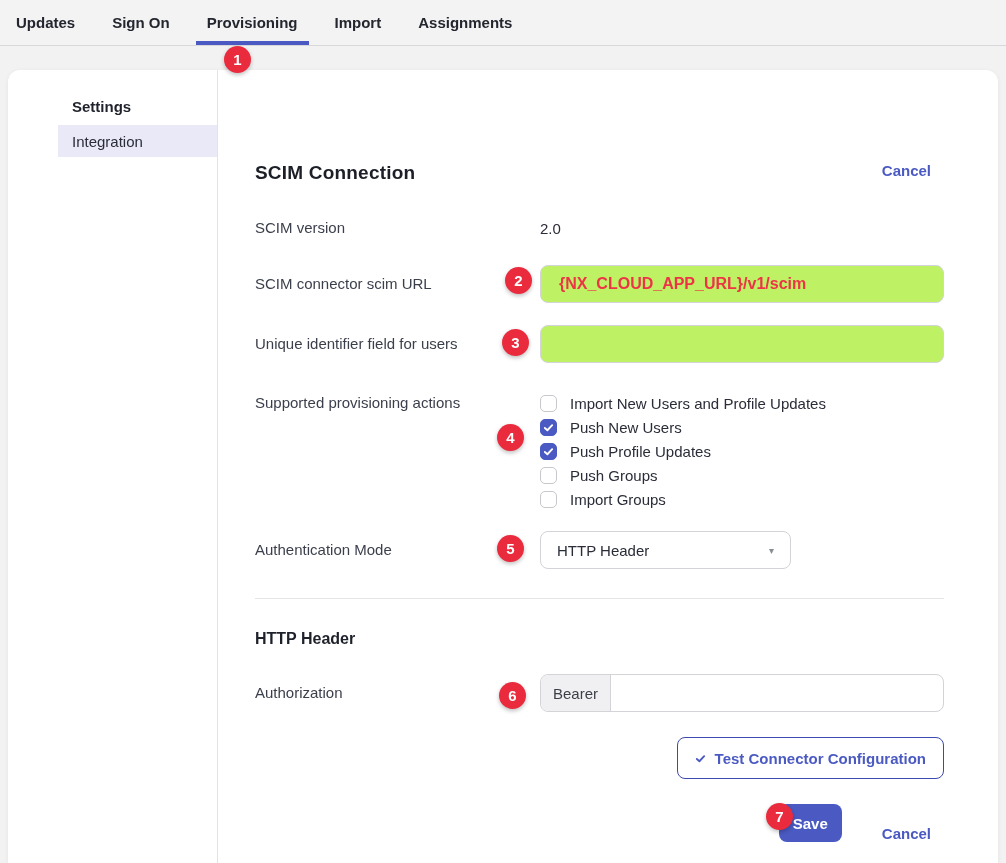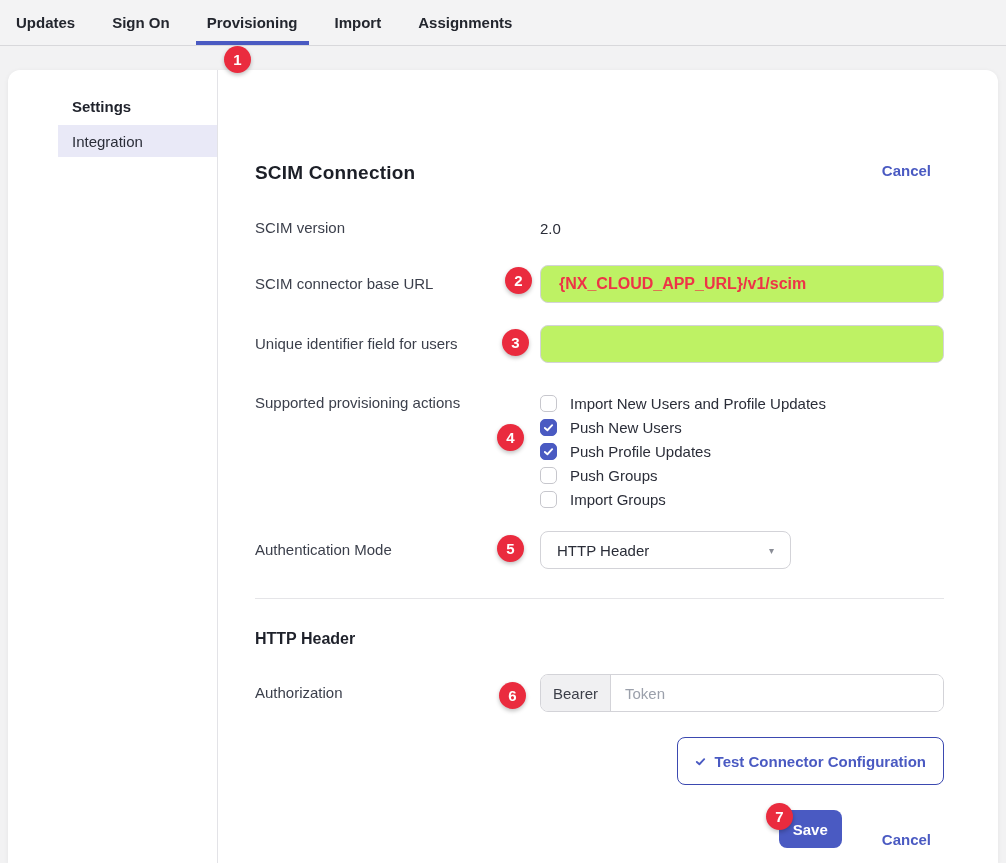--- a/index.html
+++ b/index.html
@@ -102,21 +102,21 @@
     font-size:15px; color:#3c3f49;
   }
   .input-group input {
     border:none; flex:1; padding:0 14px; font-size:15px; outline:none;
     color:#2a2d38; font-family:inherit; min-width:0;
   }
   ::placeholder { color:#9ba0ab; }
 
   .row-test { margin-top:25px; display:flex; justify-content:flex-end; }
   .test-btn {
-    height:48px; border:1.5px solid #3b49b0; border-radius:8px; background:#fff;
+    height:42px; border:1.5px solid #3b49b0; border-radius:8px; background:#fff;
     color:#4a5ac2; font-weight:700; font-size:15px;
     display:flex; align-items:center; gap:9px; padding:0 17px;
     cursor:pointer; font-family:inherit;
   }
 
   .row-save { margin-top:25px; display:flex; justify-content:flex-end; align-items:flex-end; gap:40px; }
   .save-btn {
     height:38px; background:#4a5ac2; color:#fff; border:none; border-radius:8px;
     font-weight:700; font-size:15px; padding:0 14px; cursor:pointer; font-family:inherit;
   }
@@ -164,21 +164,21 @@
       <div class="panel-title">SCIM Connection</div>
       <a class="link">Cancel</a>
     </div>
 
     <div class="row row-version">
       <div class="field-label">SCIM version</div>
       <div class="field-value">2.0</div>
     </div>
 
     <div class="row row-url">
-      <div class="field-label">SCIM connector base URL</div>
+      <div class="field-label">SCIM connector scim URL</div>
       <input class="text-input url-input" type="text" value="{NX_CLOUD_APP_URL}/v1/scim" style="">
     </div>
 
     <div class="row row-uid">
       <div class="field-label">Unique identifier field for users</div>
       <input class="text-input" type="text" value="" style="">
     </div>
 
     <div class="row row-actions">
       <div class="field-label">Supported provisioning actions</div>
@@ -225,21 +225,20 @@
     </div>
 
     <div class="divider"></div>
 
     <div class="section-heading">HTTP Header</div>
 
     <div class="row row-authz">
       <div class="field-label">Authorization</div>
       <div class="input-group">
         <span class="input-prefix">Bearer</span>
-        <input type="text" placeholder="Token" style="">
       </div>
     </div>
 
     <div class="row-test">
       <button class="test-btn">
         <svg viewBox="0 0 12 12" width="11" height="11">
             <path d="M2 6.5 L4.8 9 L10 3.5" stroke="#4a5ac2" stroke-width="2" fill="none" stroke-linecap="round" stroke-linejoin="round"></path>
           </svg>
         <span>Test Connector Configuration</span>
       </button>

